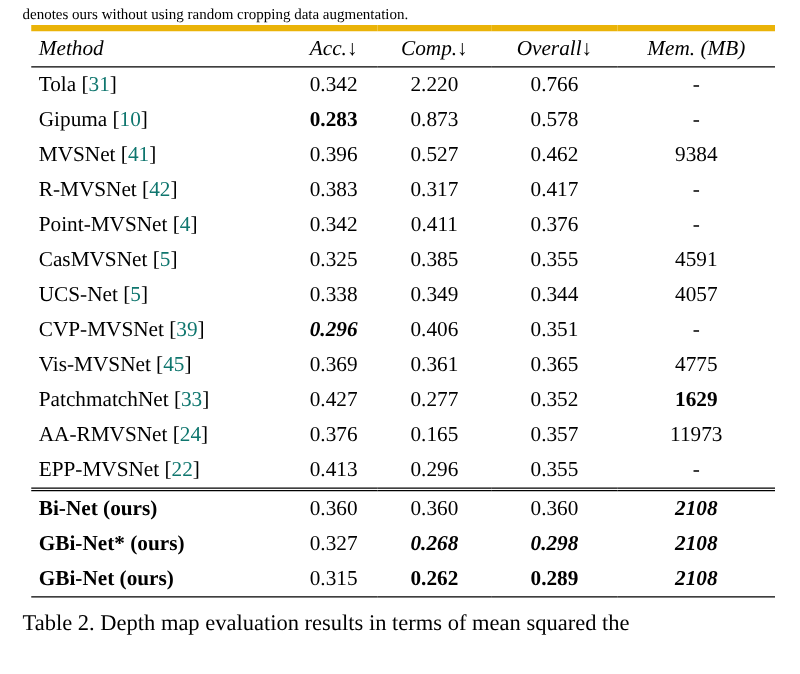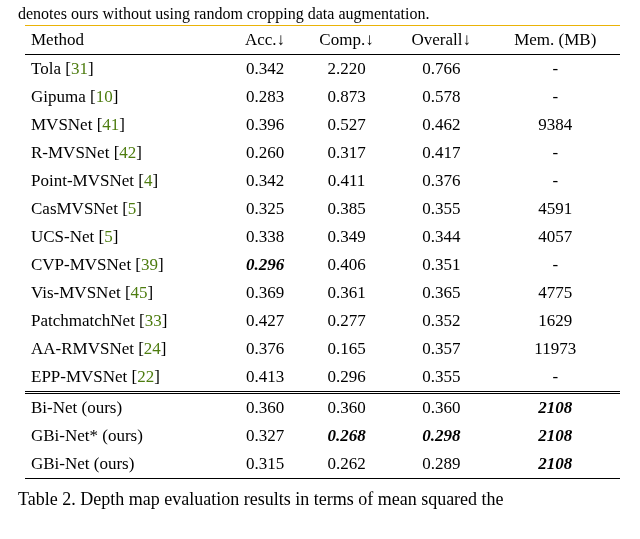--- a/index.html
+++ b/index.html
@@ -1,26 +1,26 @@
 <!DOCTYPE html>
 <html><head>
 <meta charset="utf-8">
 <style>
   html,body{margin:0;padding:0;background:#fff;}
   .page{width:640px;height:539px;font-family:"Times New Roman",Times,serif;font-size:17px;color:#000;position:relative;}
-  .pretext{padding:4px 18px 0 18px;font-size:16px;line-height:1.2;}
+  .pretext{padding:4px 18px 0 18px;font-size:12px;line-height:1.2;}
   table{border-collapse:collapse;margin:2px 20px 0 25px;width:595px;}
   td,th{padding:4px 6px;font-weight:normal;text-align:left;white-space:nowrap;}
   th{font-weight:normal;}
   .num{text-align:center;}
-  .rowline-top td,.rowline-top th{border-top:1px solid #eab308;}
+  .rowline-top td,.rowline-top th{border-top:5px solid #eab308;font-style:italic;}
   .rowline-bot td,.rowline-bot th{border-bottom:1px solid #000;}
   .dbl td{border-top:3px double #000;}
-  a.cite{color:#4d7c0f;text-decoration:none;}
-  .b{font-weight:normal;margin-top:24px;}
+  a.cite{color:#0f766e;text-decoration:none;}
+  .b{font-weight:bold;margin-top:24px;}
   .bi{font-weight:bold;font-style:italic;}
   .caption{padding:10px 18px 0 18px;font-size:18px;line-height:1.2;}
 </style>
 </head>
 <body>
 <div class="page">
 
 <div class="pretext">denotes ours without using random cropping data augmentation.</div>
 
 <table>
@@ -50,21 +50,21 @@
         </tr>
         <tr>
           <td>MVSNet [<a class="cite">41</a>]</td>
           <td class="num ">0.396</td>
           <td class="num ">0.527</td>
           <td class="num ">0.462</td>
           <td class="num ">9384</td>
         </tr>
         <tr>
           <td>R-MVSNet [<a class="cite">42</a>]</td>
-          <td class="num ">0.260</td>
+          <td class="num ">0.383</td>
           <td class="num ">0.317</td>
           <td class="num ">0.417</td>
           <td class="num ">-</td>
         </tr>
         <tr>
           <td>Point-MVSNet [<a class="cite">4</a>]</td>
           <td class="num ">0.342</td>
           <td class="num ">0.411</td>
           <td class="num ">0.376</td>
           <td class="num ">-</td>

